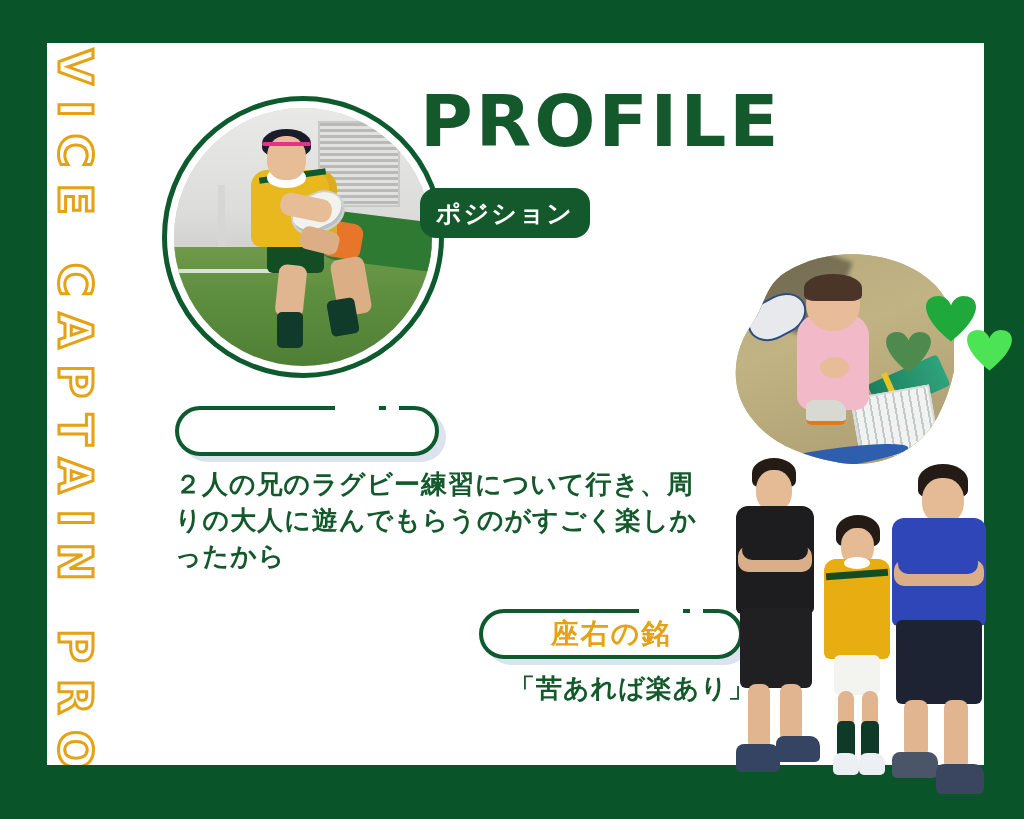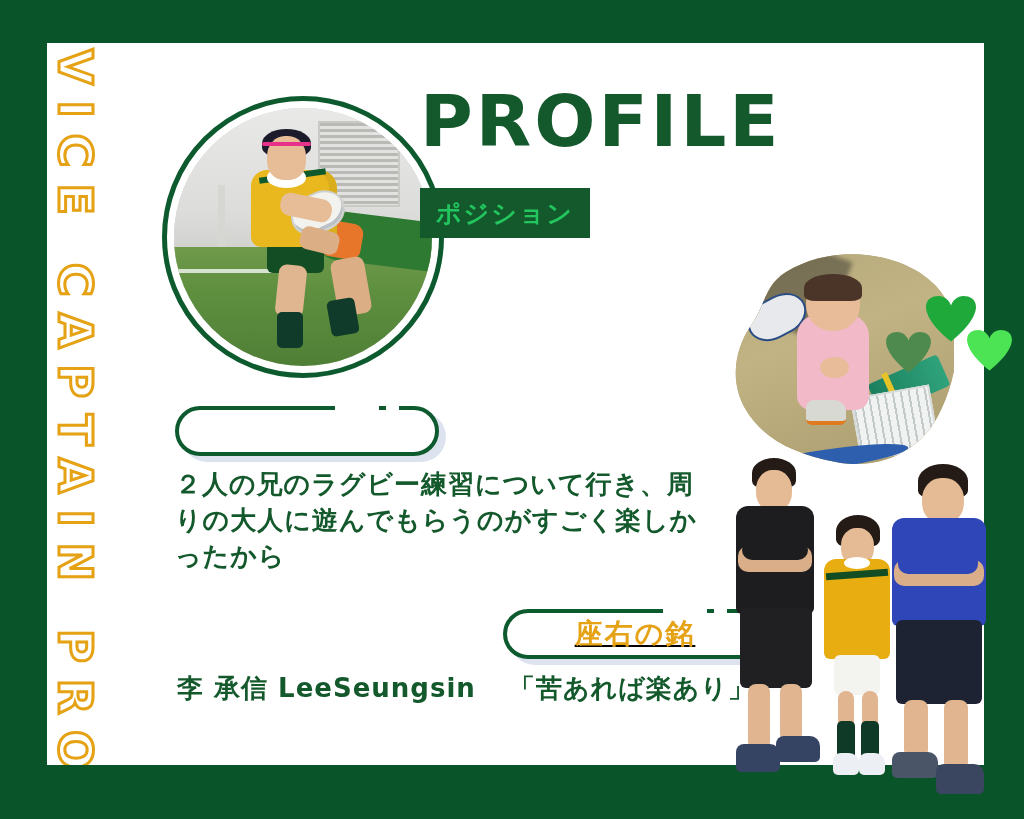--- a/index.html
+++ b/index.html
@@ -184,29 +184,30 @@
   #position-row {
     position: absolute;
     left: 373px;
     top: 145px;
     display: flex;
     align-items: stretch;
     height: 50px;
   }
   #position-label {
     background: #14592c;
-    color: #22c55e;
+    color: #ffffff;
     font-size: 25px;
     font-weight: 700;
     display: flex;
     align-items: center;
     justify-content: center;
     padding: 0 16px;
     letter-spacing: 2px;
     font-family: "DejaVu Sans", sans-serif;
+    border-radius: 16px;
   }
   #position-value {
     background: #ffffff;
     color: #14592c;
     border: 3px solid #14592c;
     border-left: none;
     font-size: 26px;
     font-weight: 700;
     display: flex;
     align-items: center;
@@ -394,21 +395,21 @@
     position: absolute;
     top: -4px;
     right: 14%;
     width: 5%;
     height: 4px;
     background: #ffffff;
   }
 
   #pill-kikkake { left: 128px; top: 363px; width: 264px; height: 50px; }
   #pill-akogare { left: 128px; top: 566px; width: 264px; height: 50px; }
-  #pill-zayu    { left: 456px; top: 566px; width: 264px; height: 50px; text-decoration: underline; }
+  #pill-zayu    { left: 432px; top: 566px; width: 264px; height: 50px; }
 
   
   #kikkake-text {
     position: absolute;
     left: 128px;
     top: 424px;
     width: 540px;
     color: #14592c;
     font-size: 26px;
     line-height: 1.38;
@@ -505,21 +506,20 @@
     <div class="pill-wrap" id="pill-kikkake">
       <div class="pill-shadow"></div>
       <div class="pill">
         <span class="pill-dash"></span>
         <span class="pill-dash2"></span>
       </div>
     </div>
 
     <div id="kikkake-text">２人の兄のラグビー練習について行き、周りの大人に遊んでもらうのがすごく楽しかったから</div>
 
-    <div class="answer-text" id="akogare-answer">李 承信 LeeSeungsin</div>
 
     <div class="pill-wrap" id="pill-zayu">
       <div class="pill-shadow"></div>
       <div class="pill">
         <span class="pill-label">座右の銘</span>
         <span class="pill-dash"></span>
         <span class="pill-dash2"></span>
       </div>
     </div>
     <div class="answer-text" id="zayu-answer">「苦あれば楽あり」</div>

